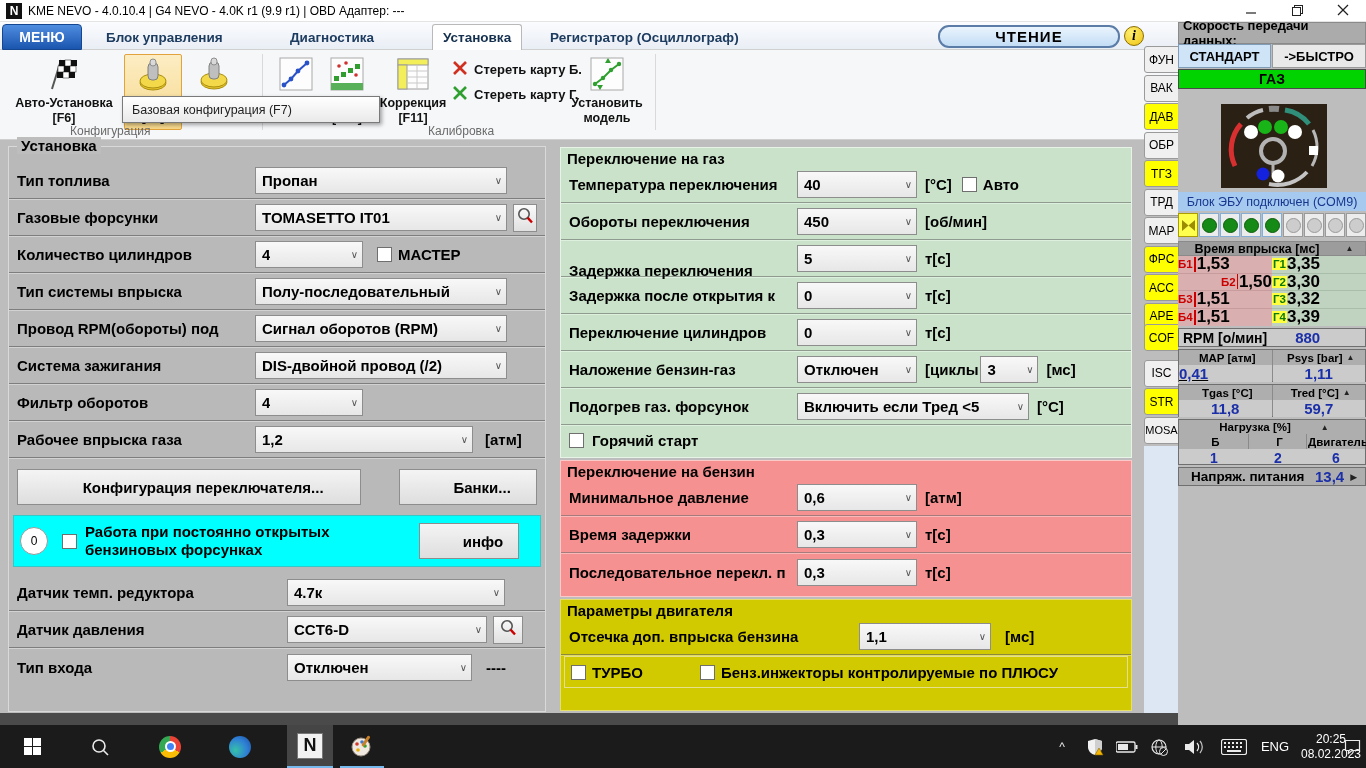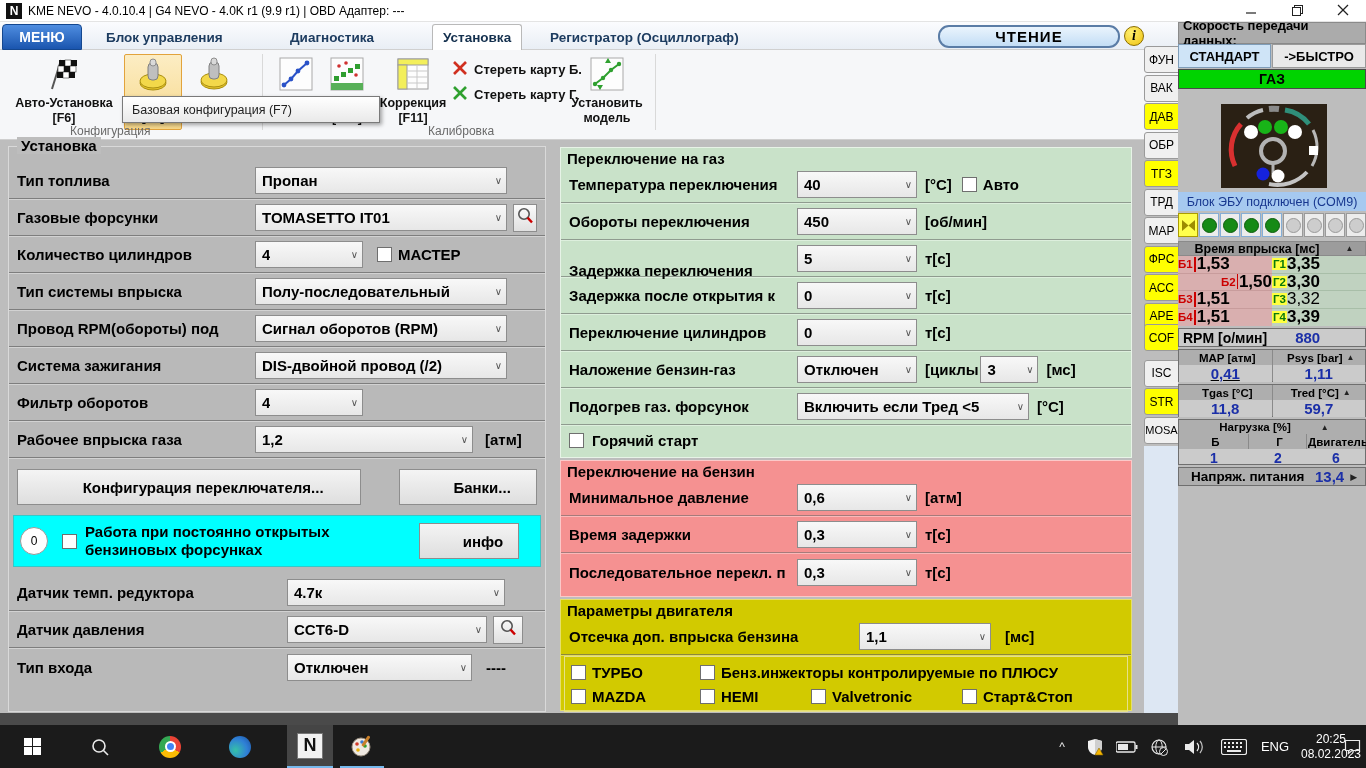--- a/index.html
+++ b/index.html
@@ -443,30 +443,20 @@
         <span class="cv">1,1</span>
       </div>
     <span class="unit" style="margin-left:14px;">[мс]</span>
   </div>
   <div style="border:1px solid #e6e08a; margin:0 3px; padding:3px 6px;">
     <div style="display:flex; align-items:center; height:24px;">
       <span class="cb"></span>
       <span class="lbl" style="margin-left:6px; flex:0 0 108px;">ТУРБО</span>
       <span class="cb"></span>
       <span class="lbl" style="margin-left:6px;">Бенз.инжекторы контролируемые по ПЛЮСУ</span>
-    </div>
-    <div style="display:flex; align-items:center; height:24px;">
-      <span class="cb"></span>
-      <span class="lbl" style="margin-left:6px; flex:0 0 108px;">MAZDA</span>
-      <span class="cb"></span>
-      <span class="lbl" style="margin-left:6px; flex:0 0 90px;">HEMI</span>
-      <span class="cb"></span>
-      <span class="lbl" style="margin-left:6px; flex:0 0 130px;">Valvetronic</span>
-      <span class="cb"></span>
-      <span class="lbl" style="margin-left:6px;">Старт&amp;Стоп</span>
     </div>
   </div>
 </div>
 
 <div class="abs" style="left:0; top:713px; width:1178px; height:12px; background:#4a4a4a;"></div>
 
 <div class="side-tab" style="top:46px;">ФУН</div>
 <div class="side-tab" style="top:74.5px;">ВАК</div>
 <div class="side-tab on" style="top:103px;">ДАВ</div>
 <div class="side-tab" style="top:131.5px;">ОБР</div>
@@ -569,21 +559,21 @@
       </div>
     </div>
     <div style="display:flex; height:17.5px;">
       <div style="width:94px; background:#d9afaf; border-bottom:1px solid #c89c9c; display:flex; align-items:center;">
         <span style="color:#cc0000; font-weight:bold; font-size:11.5px;">Б3</span>
         <span style="width:2px; height:15px; background:#cc0000; margin:0 1px;"></span>
         <span style="font-weight:bold; font-size:17px;">1,51</span>
       </div>
       <div style="width:94px; background:#c0d2c0; border-bottom:1px solid #a8bea8; display:flex; align-items:center;">
         <span style="color:#0a7a0a; background:#ffff40; font-weight:bold; font-size:11.5px; padding:0 1px;">Г3</span>
-        <span style="font-weight:normal; font-size:17px;">3,32</span>
+        <span style="font-weight:bold; font-size:17px;">3,32</span>
       </div>
     </div>
     <div style="display:flex; height:17.5px;">
       <div style="width:94px; background:#d9afaf; display:flex; align-items:center;">
         <span style="color:#cc0000; font-weight:bold; font-size:11.5px;">Б4</span>
         <span style="width:2px; height:15px; background:#cc0000; margin:0 1px;"></span>
         <span style="font-weight:bold; font-size:17px;">1,51</span>
       </div>
       <div style="width:94px; background:#c0d2c0; display:flex; align-items:center;">
         <span style="color:#0a7a0a; background:#ffff40; font-weight:bold; font-size:11.5px; padding:0 1px;">Г4</span>
@@ -593,21 +583,21 @@
   </div>
 
   <div class="abs" style="left:0; top:306px; width:188px; height:19px; border:1px solid #6f6f6f; background:#cbcbcb; display:flex; align-items:center; padding:0 4px;">
     <span style="font-weight:bold; font-size:14px;">RPM [о/мин]</span>
     <span class="blue-val" style="font-size:15px; margin-left:28px;">880</span>
   </div>
 
   <div class="abs" style="left:0; top:327px; width:188px; height:33px; border:1px solid #6f6f6f; display:flex;">
     <div style="width:94px; border-right:1px solid #8a8a8a;">
       <div class="mhdr" style="height:15px; font-size:11.5px; justify-content:center; border:none; background:#aeaeae;">MAP [атм]</div>
-      <div style="height:17px; background:#cbcbcb; text-align:center;text-decoration:underline;"><span class="blue-val" style="font-size:15px;">0,41</span></div>
+      <div style="height:17px; background:#cbcbcb; text-align:left;text-decoration:underline;"><span class="blue-val" style="font-size:15px;">0,41</span></div>
     </div>
     <div style="width:93px;">
       <div class="mhdr up" style="height:15px; font-size:11.5px; justify-content:center; gap:4px; border:none; background:#aeaeae;">Psys [bar]</div>
       <div style="height:17px; background:#cbcbcb; text-align:center;"><span class="blue-val" style="font-size:15px;">1,11</span></div>
     </div>
   </div>
 
   <div class="abs" style="left:0; top:362px; width:188px; height:33px; border:1px solid #6f6f6f; display:flex;">
     <div style="width:94px; border-right:1px solid #8a8a8a;">
       <div class="mhdr" style="height:15px; font-size:11.5px; justify-content:center; border:none; background:#aeaeae;">Tgas [°C]</div>

